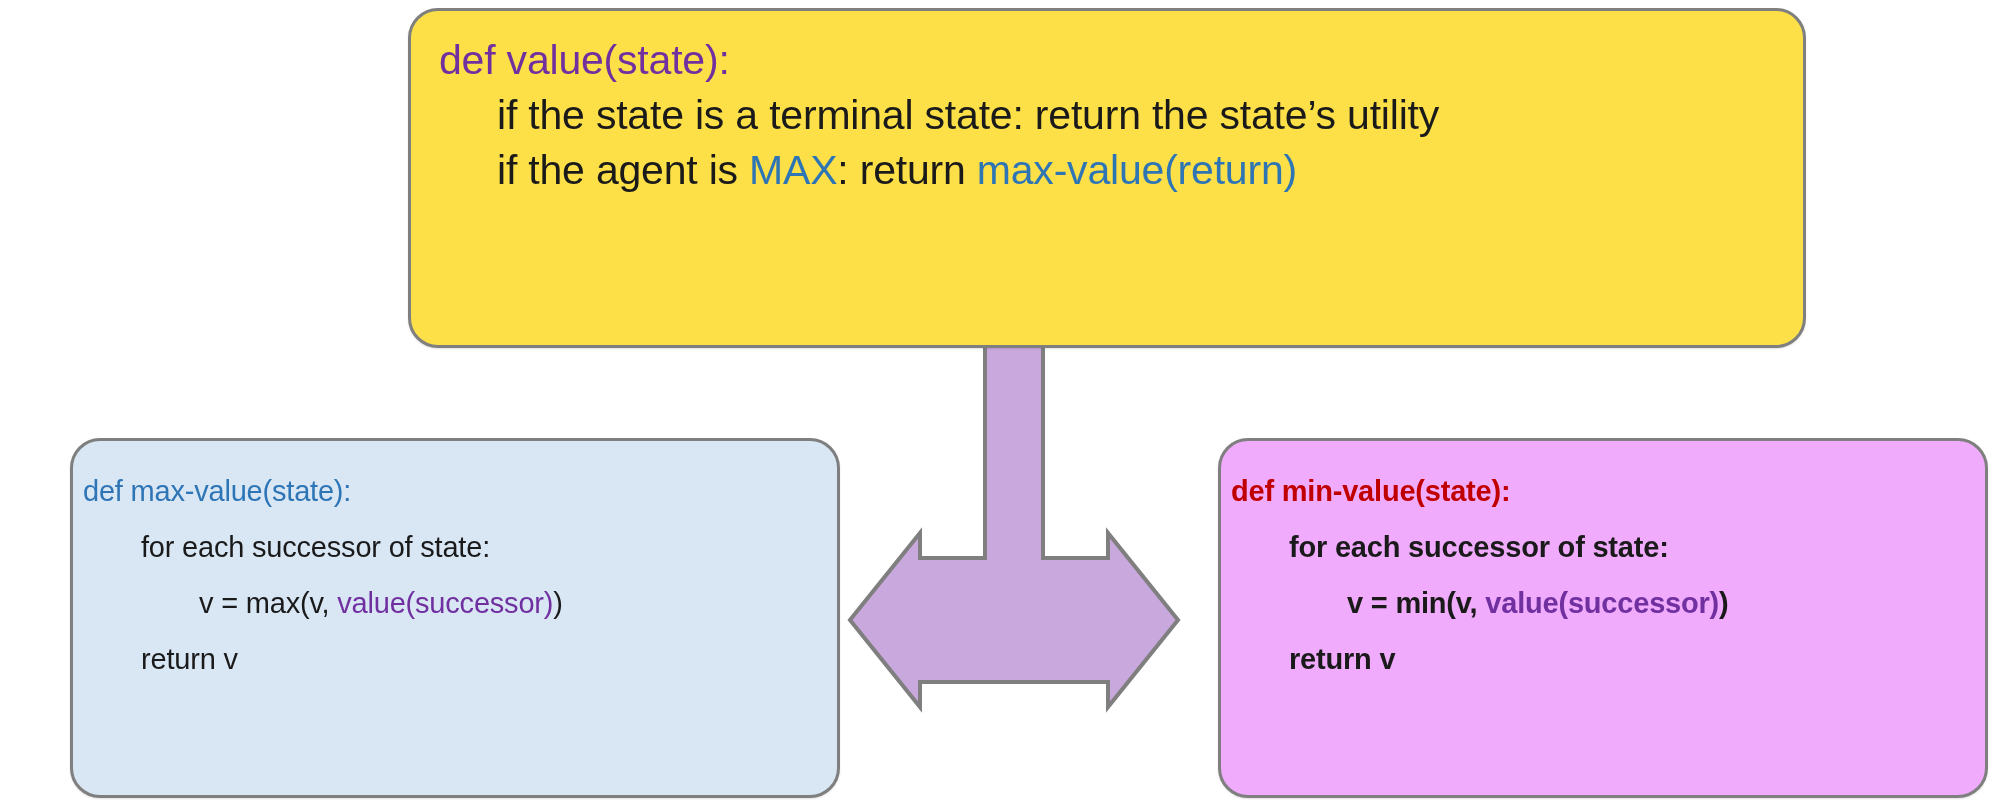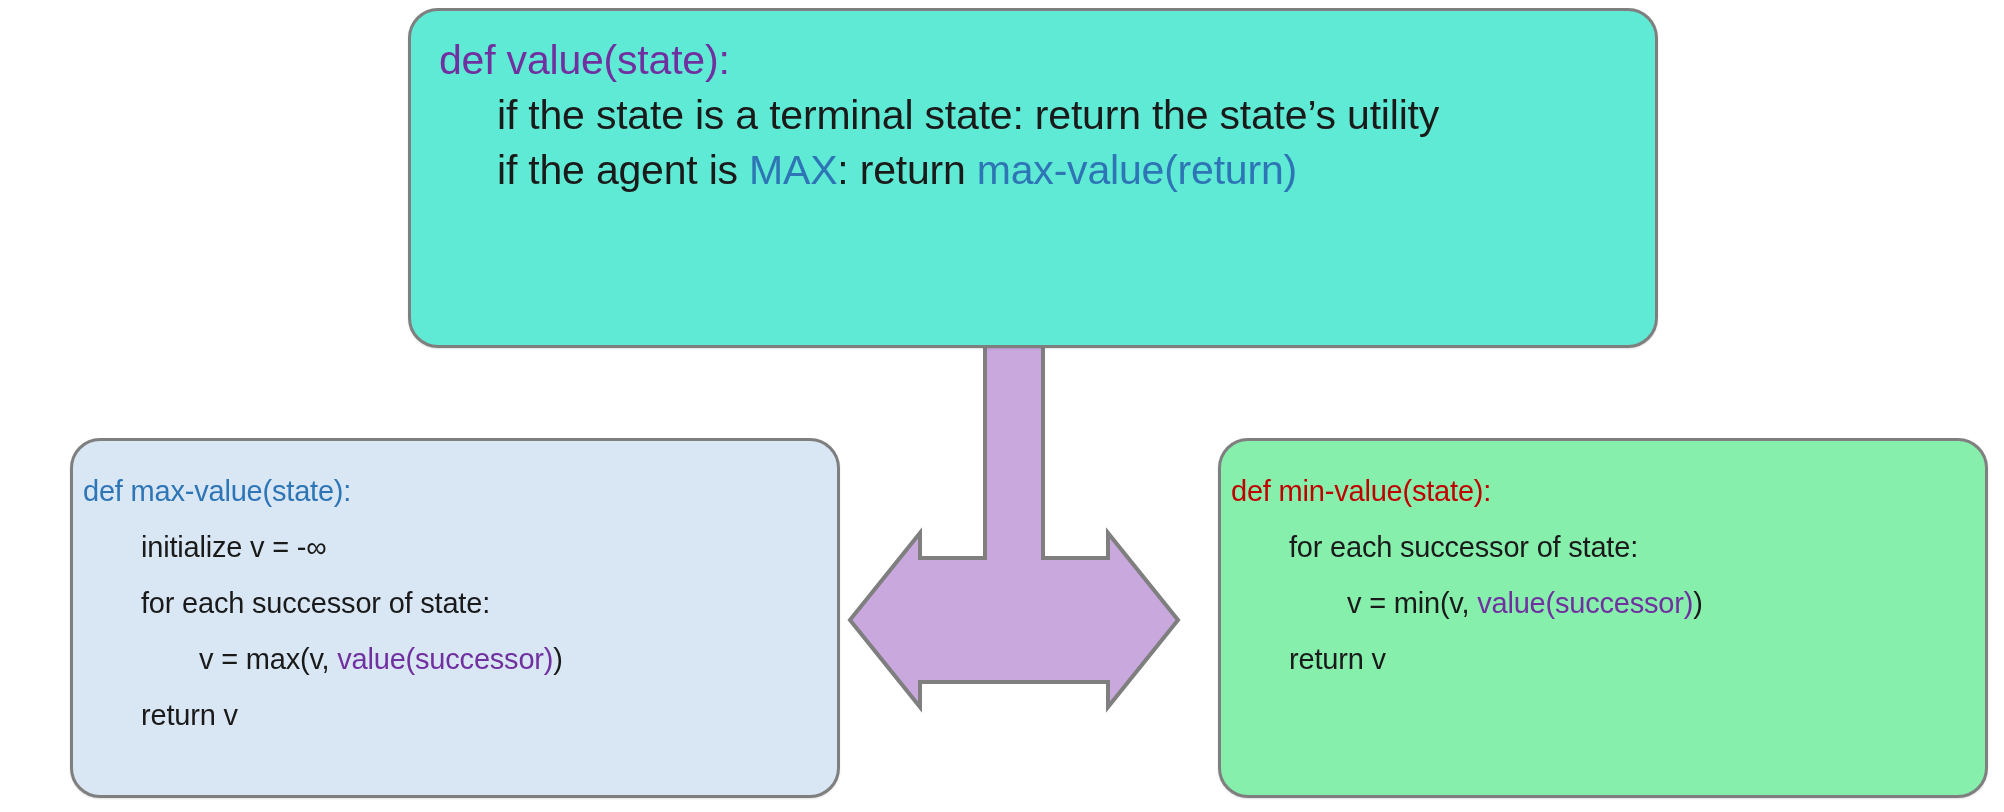--- a/index.html
+++ b/index.html
@@ -27,39 +27,40 @@
     position: absolute;
     box-sizing: border-box;
     border: 3px solid #7f7f7f;
     border-radius: 30px;
     box-shadow: 0 1px 2px rgba(0,0,0,0.12);
   }
 
   #value-box {
     left: 408px;
     top: 8px;
-    width: 1250px;
+    width: 1398px;
     height: 340px;
-    background: #5eead4;
+    background: #fde047;
   }
 
   #max-box {
     left: 70px;
     top: 438px;
     width: 770px;
     height: 360px;
     background: #d9e7f5;
   }
 
   #min-box {
     left: 1218px;
     top: 438px;
     width: 770px;
     height: 360px;
-    background: #86efac;
+    background: #f0abfc;
+    font-weight: bold;
   }
 
   .code-lines {
     position: absolute;
     left: 0;
     top: 0;
     width: 100%;
     padding: 26px 30px 0 30px;
     box-sizing: border-box;
   }
@@ -136,21 +137,20 @@
     <div class="code-lines">
       <div class="line"><span class="kw-purple">def value(state):</span></div>
       <div class="line ind1"><span>if the state is a terminal state: return the state’s utility</span></div>
       <div class="line ind1"><span>if the agent is </span><span class="kw-blue">MAX</span><span>: return </span><span class="kw-blue">max-value(return)</span></div>
     </div>
   </div>
 
   <div class="code-box" id="max-box">
     <div class="code-lines">
       <div class="line"><span class="kw-blue">def max-value(state):</span></div>
-      <div class="line ind1"><span>initialize v = -∞</span></div>
       <div class="line ind1"><span>for each successor of state:</span></div>
       <div class="line ind2"><span>v = max(v, </span><span class="kw-purple">value(successor)</span><span>)</span></div>
       <div class="line ind1"><span>return v</span></div>
     </div>
   </div>
 
   <div class="code-box" id="min-box">
     <div class="code-lines">
       <div class="line"><span class="kw-red">def min-value(state):</span></div>
       <div class="line ind1"><span>for each successor of state:</span></div>

